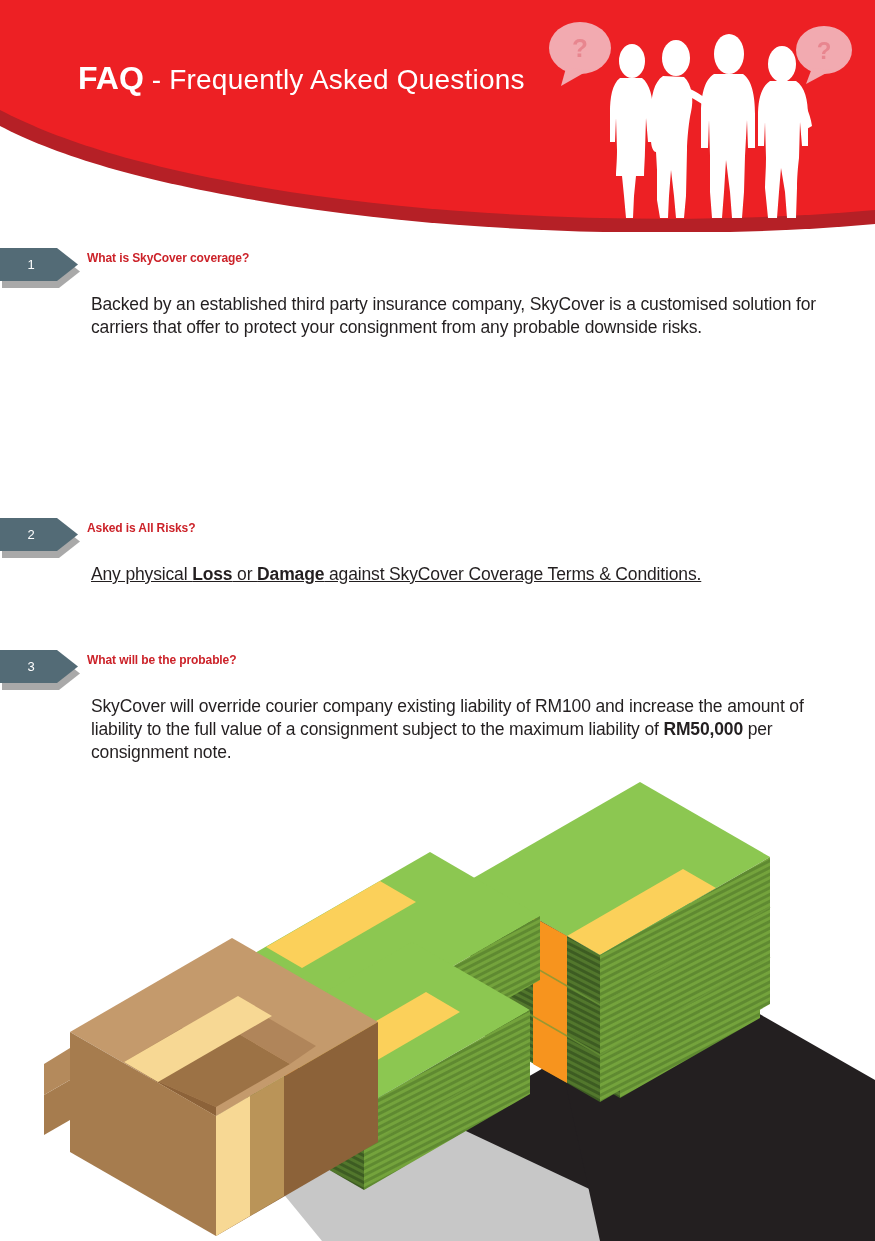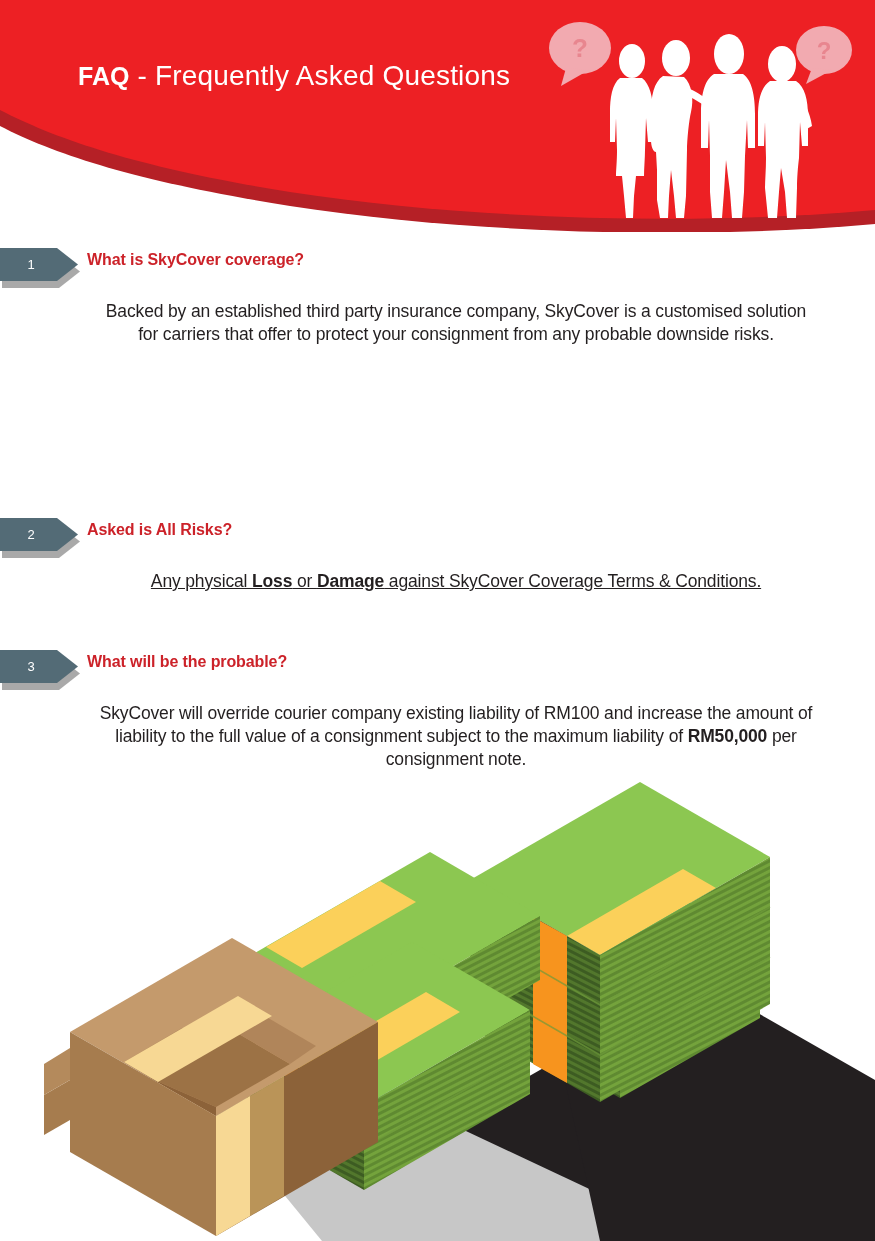--- a/index.html
+++ b/index.html
@@ -28,21 +28,21 @@
     position: absolute;
     left: 78px; top: 60px;
     color: #ffffff;
     font-size: 28px;
     font-weight: 400;
     letter-spacing: 0.2px;
     white-space: nowrap;
     z-index: 4;
     font-family: "Liberation Sans", "DejaVu Sans", sans-serif;
   }
-  #page-title .faq-strong { font-weight: 700; font-size: 25px; letter-spacing: 0px; }
+  #page-title .faq-strong { font-weight: 700; font-size: 32px; letter-spacing: 0px; }
   #page-title .dash { font-weight: 400; }
 
   
   .faq-item { position: absolute; left: 0; width: 875px; }
 
   .faq-badge {
     position: absolute;
     left: 0; top: 0;
     width: 78px; height: 33px;
   }
@@ -72,36 +72,36 @@
     font-size: 13px;
     font-weight: 400;
     font-family: "Liberation Sans", "DejaVu Sans", sans-serif;
   }
 
   .faq-question {
     position: absolute;
     left: 87px;
     top: 3px;
     color: #cc2229;
-    font-size: 16px;
+    font-size: 12px;
     font-weight: 700;
     letter-spacing: -0.1px;
     white-space: nowrap;
   }
 
   .faq-body {
     position: absolute;
     left: 86px;
     width: 740px;
     color: #231f20;
     font-size: 17.5px;
     line-height: 23px;
     letter-spacing: -0.15px;
   }
-  .faq-body p { margin: 12px; text-align: center; }
+  .faq-body p { margin: 5px; }
   .faq-body p + p { margin-top: 23px; }
   .faq-body b { font-weight: 700; }
 
   
   #money-illustration {
     position: absolute;
     left: 0; top: 780px;
     width: 875px; height: 461px;
   }
 </style>

